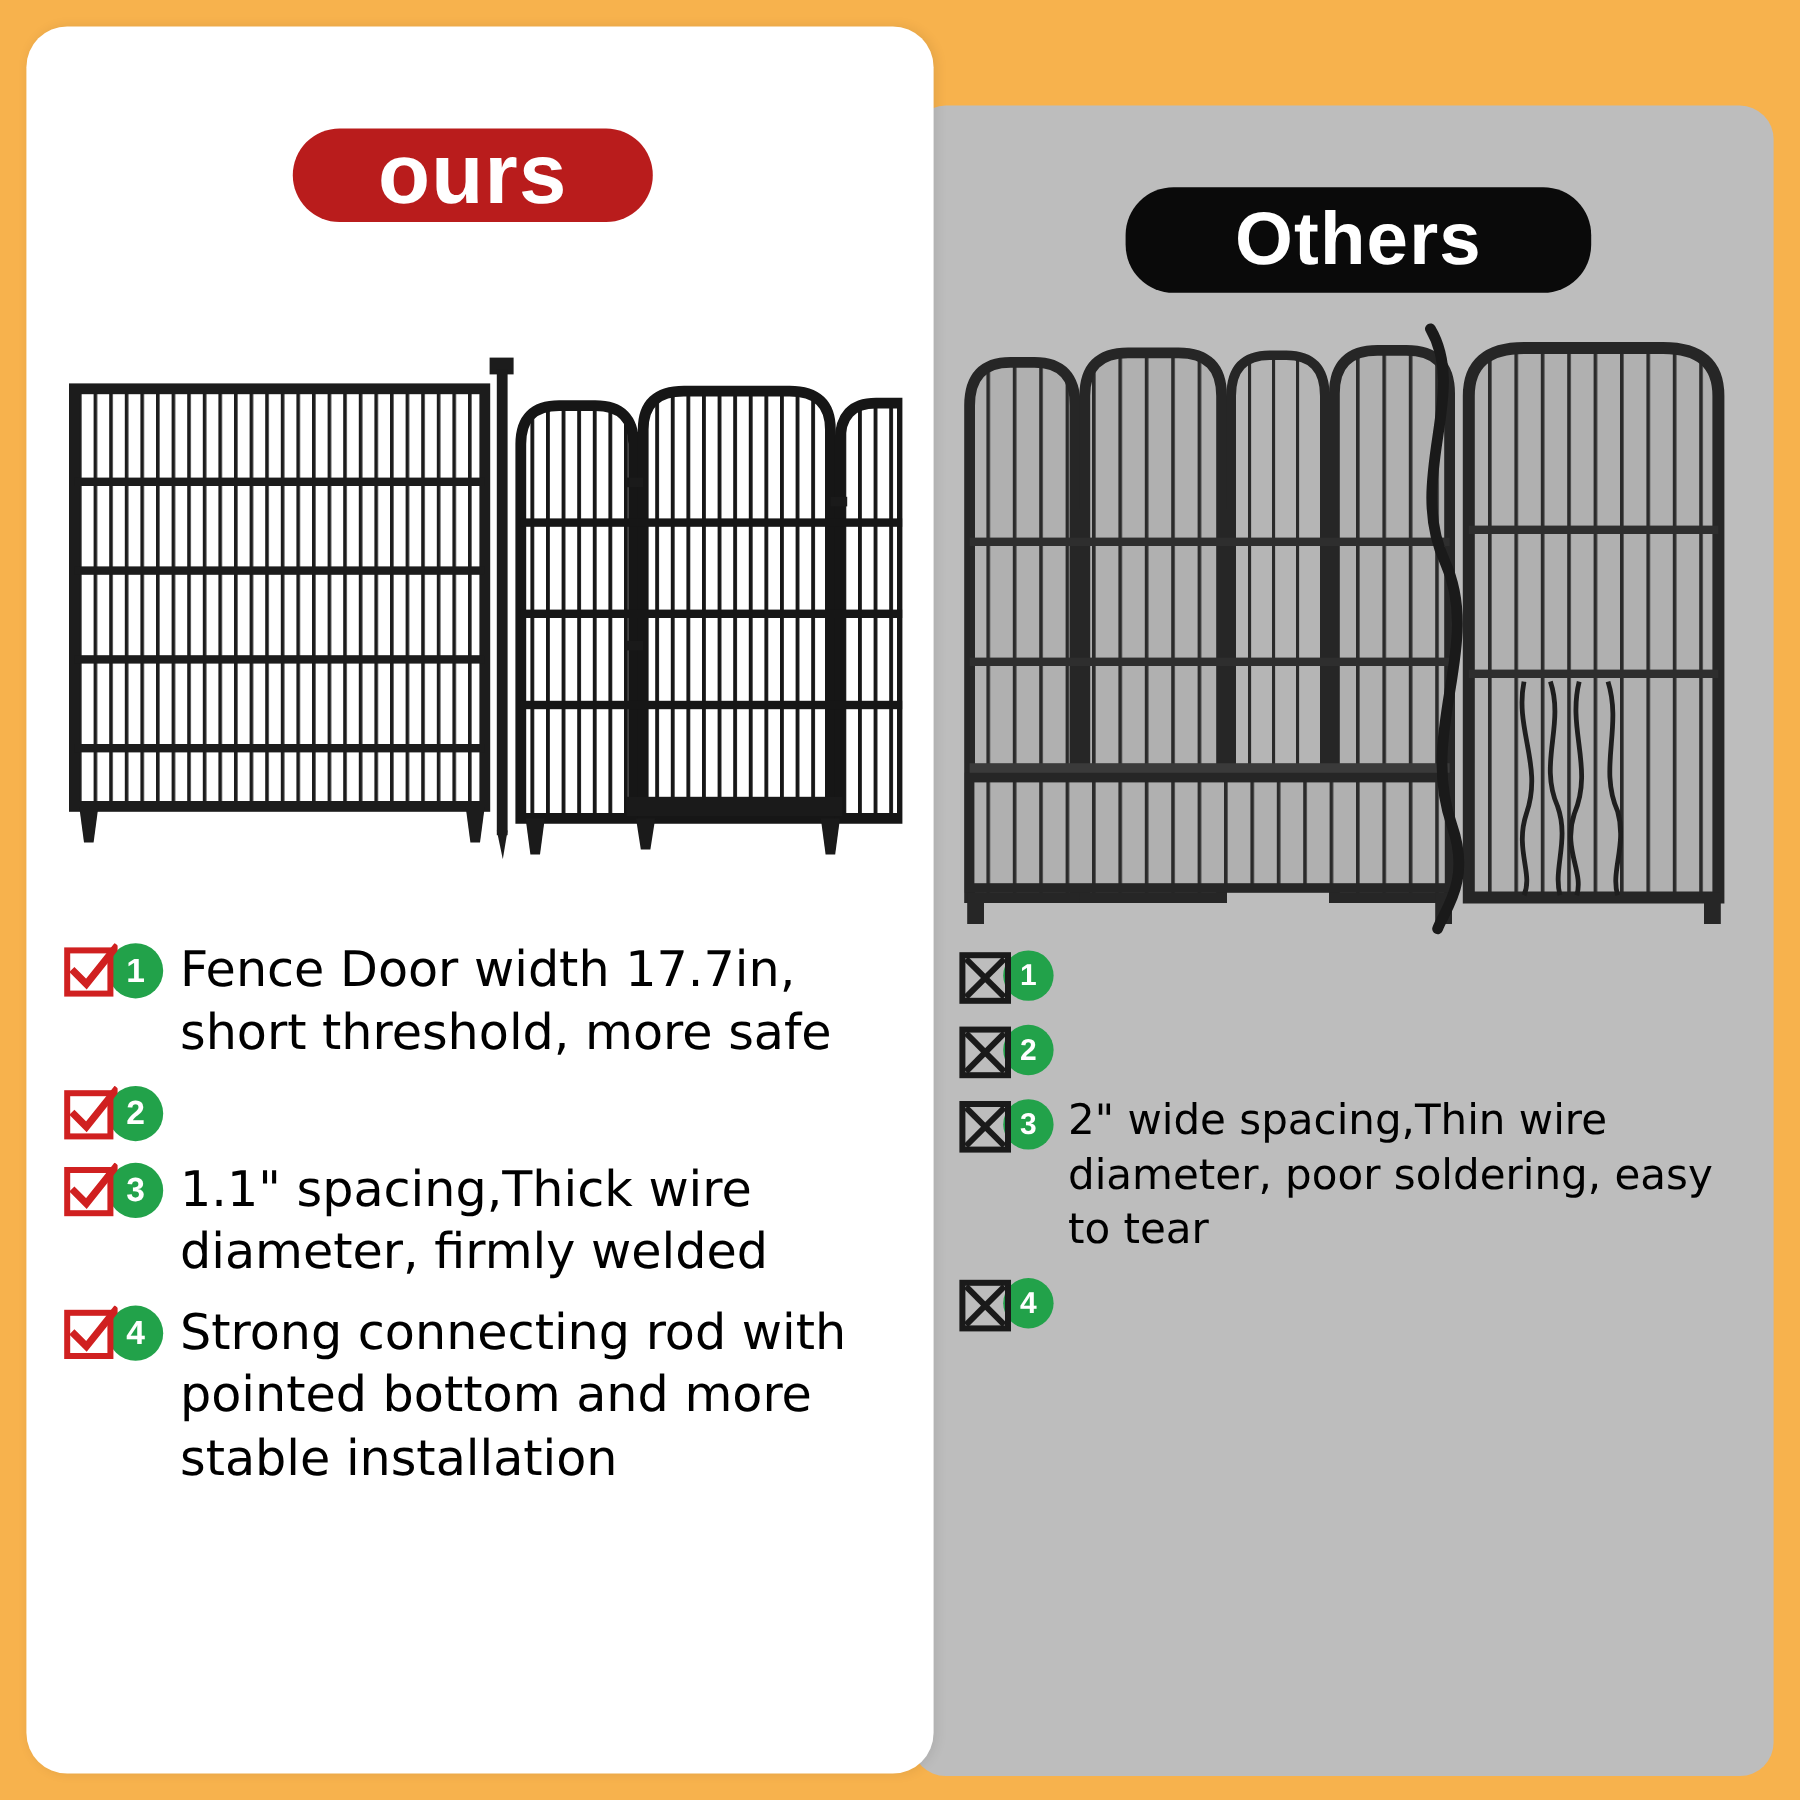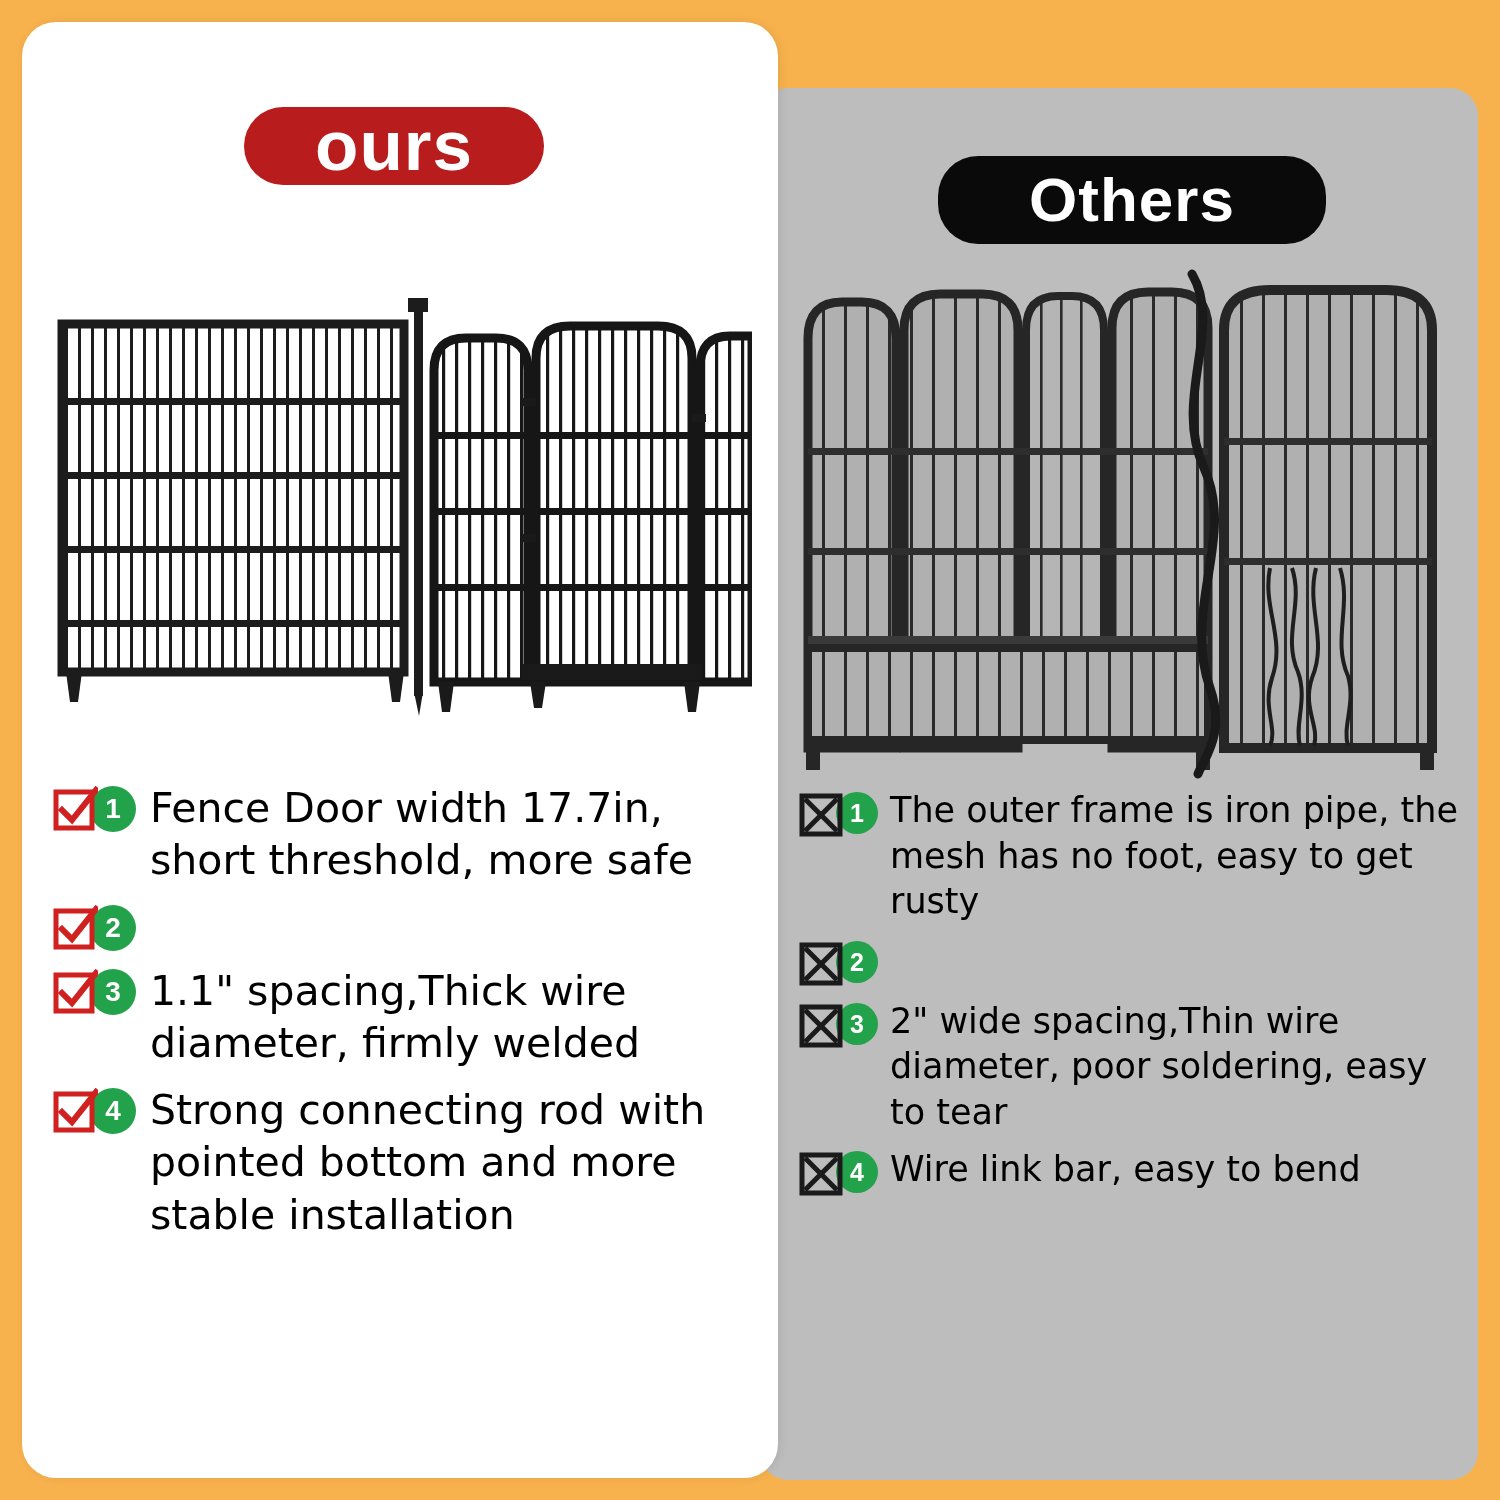--- a/index.html
+++ b/index.html
@@ -227,21 +227,20 @@
 
       <div class="feature">
         <span class="mark">
           <svg width="46" height="46" viewBox="0 0 46 46" xmlns="http://www.w3.org/2000/svg">
             <rect x="4" y="4" width="38" height="38" fill="none" stroke="#1A1A1A" stroke-width="5"></rect>
             <line x1="7" y1="7" x2="39" y2="39" stroke="#1A1A1A" stroke-width="5"></line>
             <line x1="39" y1="7" x2="7" y2="39" stroke="#1A1A1A" stroke-width="5"></line>
           </svg>
         </span>
         <span class="num">1</span>
-        <span class="ftext">The outer frame is iron pipe, the mesh has no foot, easy to get rusty</span>
       </div>
 
       <div class="feature">
         <span class="mark">
           <svg width="46" height="46" viewBox="0 0 46 46" xmlns="http://www.w3.org/2000/svg">
             <rect x="4" y="4" width="38" height="38" fill="none" stroke="#1A1A1A" stroke-width="5"></rect>
             <line x1="7" y1="7" x2="39" y2="39" stroke="#1A1A1A" stroke-width="5"></line>
             <line x1="39" y1="7" x2="7" y2="39" stroke="#1A1A1A" stroke-width="5"></line>
           </svg>
         </span>
@@ -262,21 +261,20 @@
 
       <div class="feature">
         <span class="mark">
           <svg width="46" height="46" viewBox="0 0 46 46" xmlns="http://www.w3.org/2000/svg">
             <rect x="4" y="4" width="38" height="38" fill="none" stroke="#1A1A1A" stroke-width="5"></rect>
             <line x1="7" y1="7" x2="39" y2="39" stroke="#1A1A1A" stroke-width="5"></line>
             <line x1="39" y1="7" x2="7" y2="39" stroke="#1A1A1A" stroke-width="5"></line>
           </svg>
         </span>
         <span class="num">4</span>
-        <span class="ftext">Wire link bar, easy to bend</span>
       </div>
 
     </div>
   </div>
 
   <div class="panel-ours">
 
     <div class="badge badge-ours">ours</div>
 
     <div class="fence-area-ours">

